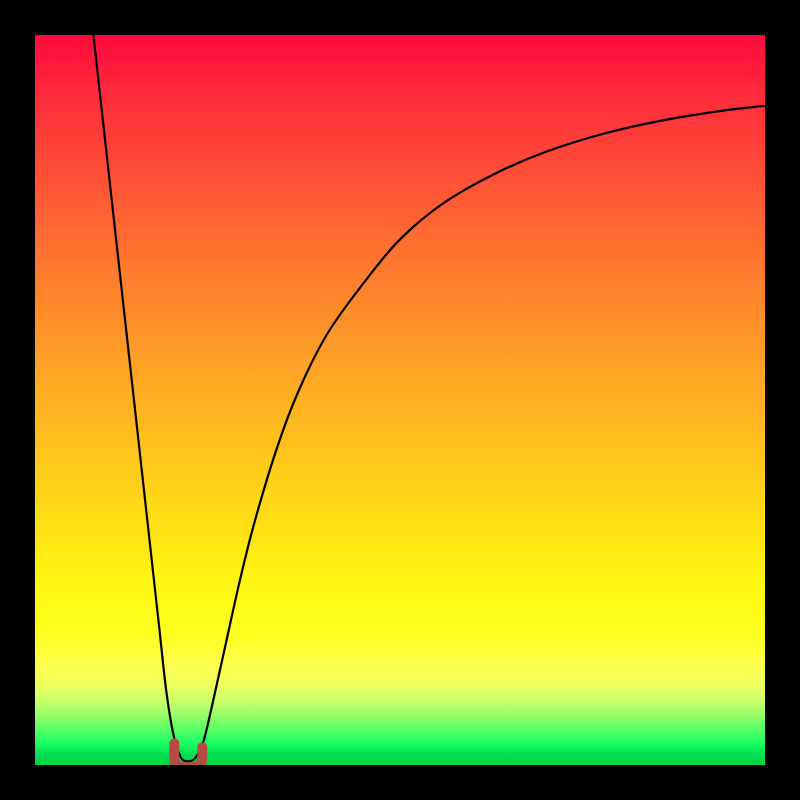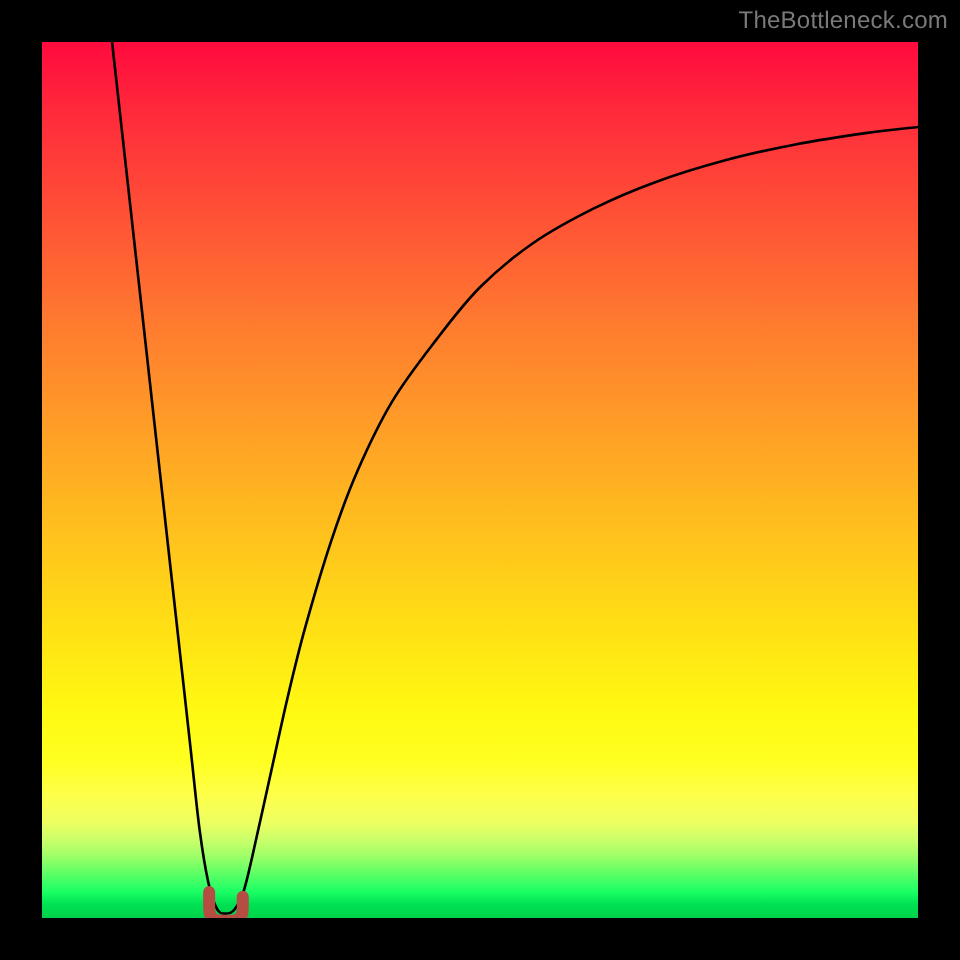--- a/index.html
+++ b/index.html
@@ -77,21 +77,20 @@
     stroke: #b54d43;
     stroke-width: 10;
     stroke-linecap: round;
     stroke-linejoin: round;
   }
 </style>
 </head>
 <body>
 
 <div class="frame">
-  <div class="watermark">TheBottleneck.com</div>
 
   <div class="plot">
     <div class="gradient"></div>
     <svg id="chart-svg" viewBox="0 0 730 730">
       <path id="curve-path" class="curve" d="M 58.4 0 C 60.83333333333333 21.900000000000013, 68.13333333333334 87.6000000000001, 73 131.4000000000001 C 77.86666666666666 175.2000000000001, 82.73333333333332 219.00000000000003, 87.6 262.8 C 92.46666666666667 306.6, 97.33333333333334 350.4, 102.2 394.2 C 107.06666666666666 438, 113.14999999999999 492.75, 116.8 525.6 C 120.45 558.45, 121.66666666666667 569.4, 124.10000000000001 591.3 C 126.53333333333335 613.1999999999999, 128.96666666666667 638.75, 131.4 657 C 133.83333333333334 675.25, 136.26666666666665 689.8499999999999, 138.7 700.8 C 141.13333333333333 711.75, 143.56666666666666 718.4416666666667, 146 722.7 C 148.43333333333334 726.9583333333334, 150.86666666666665 726.35, 153.29999999999998 726.35 C 155.73333333333332 726.35, 158.16666666666666 725.7416666666667, 160.6 722.7 C 163.03333333333333 719.6583333333334, 165.46666666666667 715.4000000000001, 167.9 708.1 C 170.33333333333334 700.8, 171.54999999999998 694.7166666666667, 175.2 678.9 C 178.85 663.0833333333333, 184.93333333333334 635.1, 189.8 613.2 C 194.66666666666669 591.3000000000001, 199.53333333333333 568.1833333333334, 204.4 547.5 C 209.26666666666668 526.8166666666666, 212.91666666666666 511, 219 489.1 C 225.08333333333334 467.20000000000005, 233.6 438, 240.9 416.1 C 248.20000000000002 394.20000000000005, 254.28333333333336 377.16666666666663, 262.8 357.7 C 271.31666666666666 338.23333333333335, 281.05 317.55, 292 299.3 C 302.95 281.05, 316.3333333333333 264.01666666666665, 328.5 248.2 C 340.6666666666667 232.38333333333333, 351.6166666666667 217.7833333333333, 365 204.39999999999998 C 378.3833333333333 191.01666666666665, 392.98333333333335 178.85, 408.8 167.89999999999998 C 424.6166666666667 156.94999999999996, 442.8666666666667 147.21666666666658, 459.9 138.69999999999993 C 476.9333333333333 130.18333333333328, 492.74999999999994 123.49166666666673, 510.99999999999994 116.80000000000007 C 529.25 110.1083333333334, 549.9333333333333 103.78166666666664, 569.4 98.54999999999995 C 588.8666666666667 93.31833333333327, 608.3333333333333 89.18166666666662, 627.8 85.40999999999997 C 647.2666666666667 81.63833333333332, 669.1666666666666 78.35333333333341, 686.1999999999999 75.92000000000007 C 703.2333333333332 73.48666666666674, 722.7 71.66166666666663, 730 70.80999999999995"></path>
       <path id="marker-path" class="marker" d="M 139.29999999999998 708.35
            L 139.29999999999998 722.35
            Q 139.29999999999998 732.35 149.29999999999998 732.35
            L 157.29999999999998 732.35
            Q 167.29999999999998 732.35 167.29999999999998 722.35

